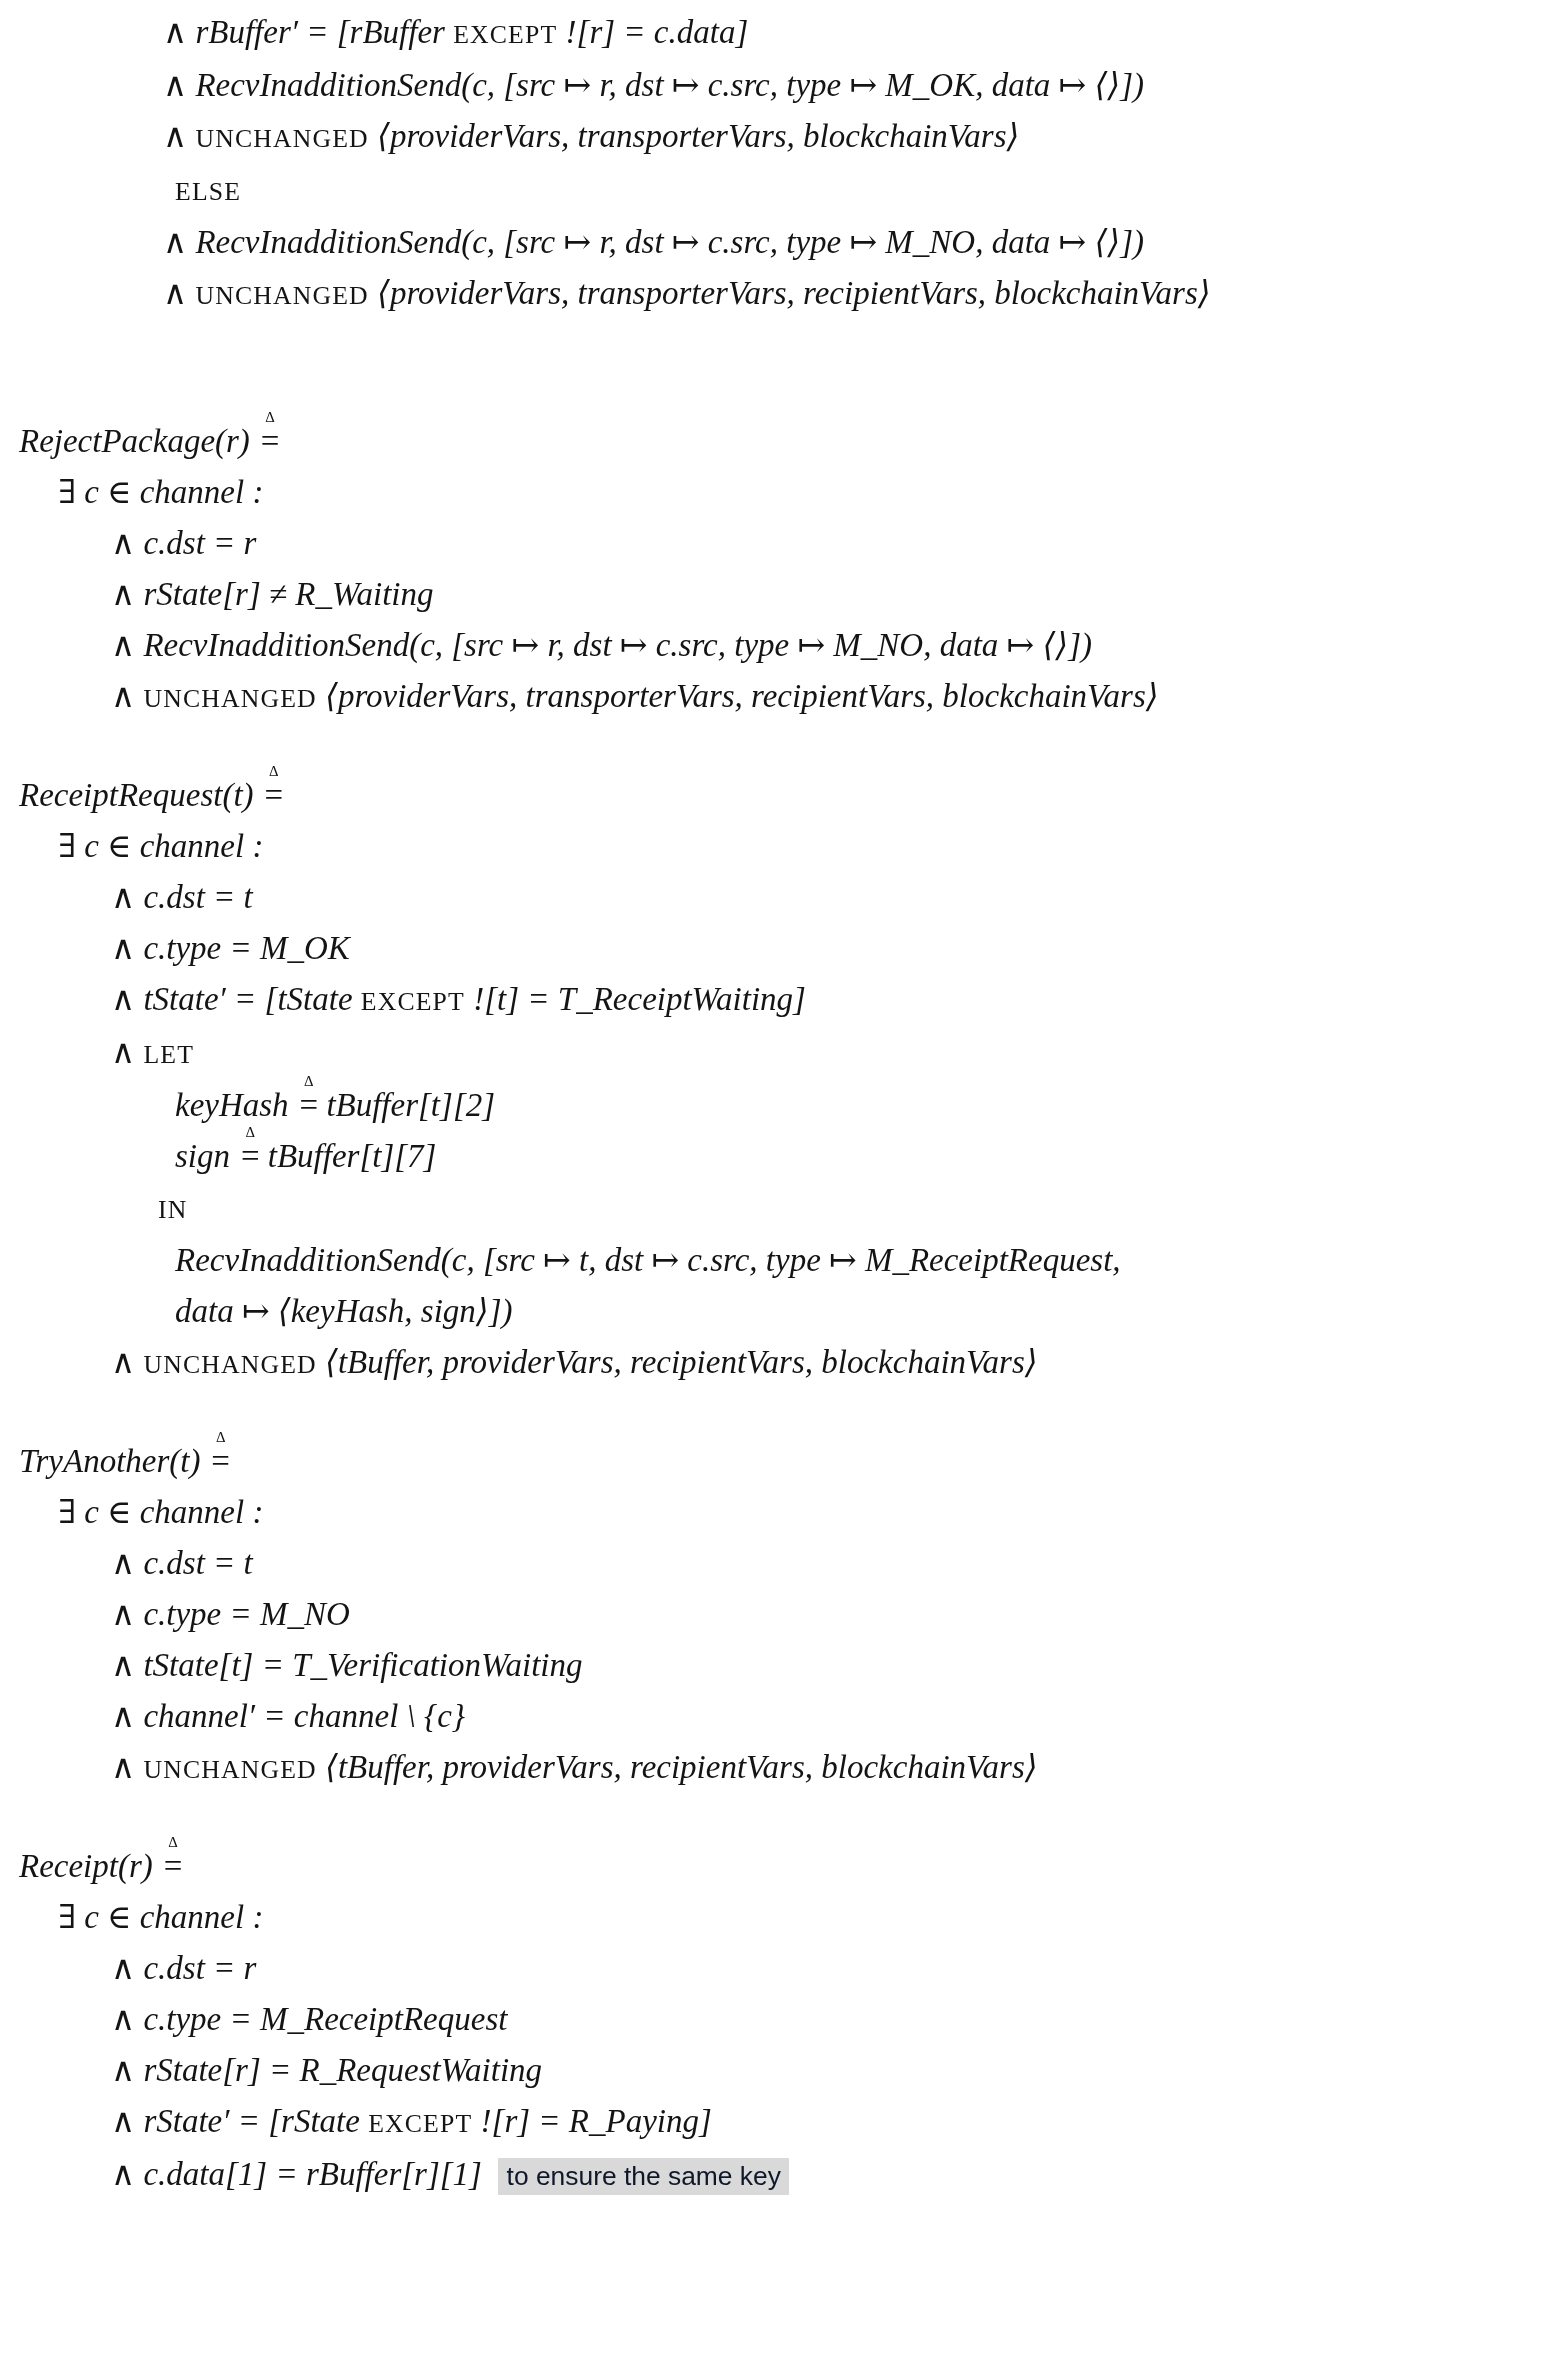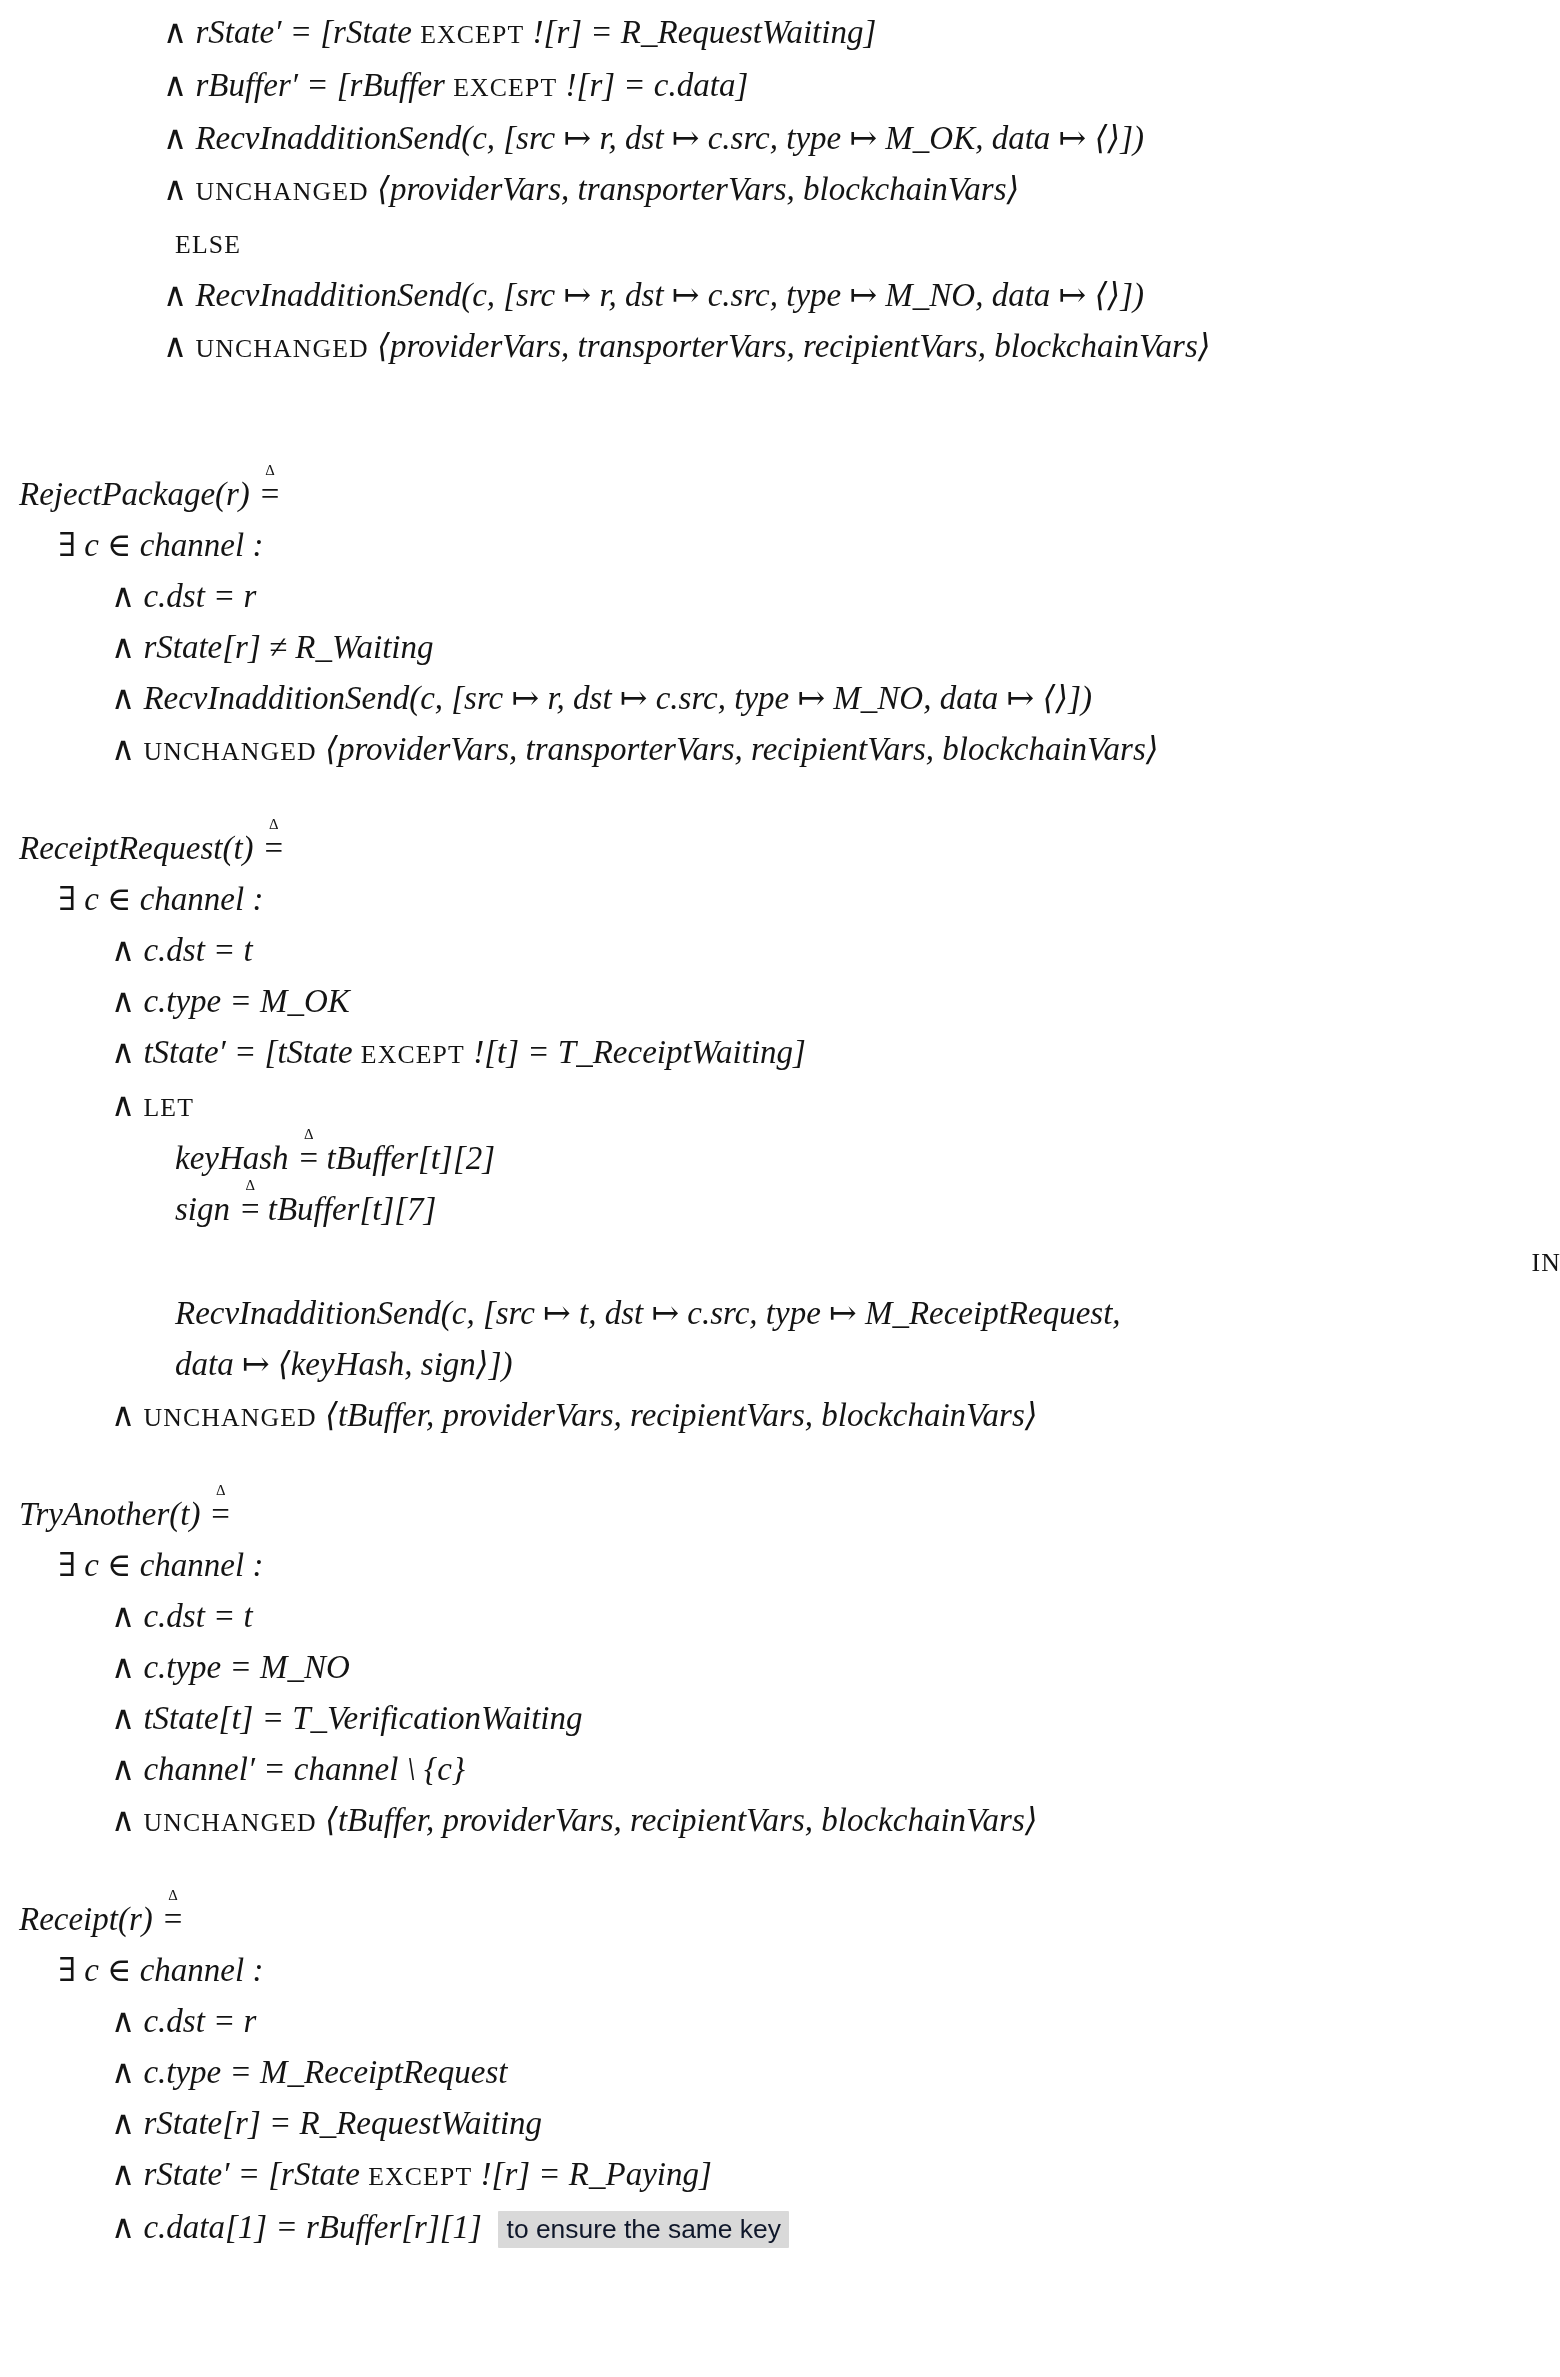--- a/index.html
+++ b/index.html
@@ -44,41 +44,40 @@
     top:-0.38em;
     transform:translateX(-50%);
     font-size:0.45em;
     line-height:1;
   }
   .defeq .e{display:inline;}
   
   .i0{padding-left:19px;}
   .i1{padding-left:58px;}
   .i2{padding-left:111px;}
-  .i3{padding-left:158px;text-align:right;}
+  .i3{padding-left:158px;}
   .i4{padding-left:163px;}
   .i5{padding-left:175px;}
   .note{
     font-family:"Liberation Sans","DejaVu Sans",sans-serif;
     font-style:normal;
     font-size:0.8em;
     background:var(--annotation-bg);
     color:#0f172a;
     padding:2.9px 8.6px 4.3px 8.6px;
     margin-left:16px;
     border-radius:1px;
   }
 </style>
 </head>
 <body>
 
 <div class="page">
   <div>
       <section class="block">
-        <div class="line i4"><span class="mtext">∧ rState′ = [rState </span><span class="kw">EXCEPT</span><span class="mtext"> ![r] = R_RequestWaiting]</span></div>
         <div class="line i4"><span class="mtext">∧ rBuffer′ = [rBuffer </span><span class="kw">EXCEPT</span><span class="mtext"> ![r] = c.data]</span></div>
         <div class="line i4"><span class="mtext">∧ RecvInadditionSend(c, [src ↦ r, dst ↦ c.src, type ↦ M_OK, data ↦ ⟨⟩])</span></div>
         <div class="line i4"><span class="mtext">∧ </span><span class="kw">UNCHANGED</span><span class="mtext"> ⟨providerVars, transporterVars, blockchainVars⟩</span></div>
         <div class="line i5"><span class="kw">ELSE</span></div>
         <div class="line i4"><span class="mtext">∧ RecvInadditionSend(c, [src ↦ r, dst ↦ c.src, type ↦ M_NO, data ↦ ⟨⟩])</span></div>
         <div class="line i4"><span class="mtext">∧ </span><span class="kw">UNCHANGED</span><span class="mtext"> ⟨providerVars, transporterVars, recipientVars, blockchainVars⟩</span></div>
       </section>
       <section class="block gap-large">
         <div class="line i0"><span class="mtext">RejectPackage(r) </span><span class="defeq"><span class="d">Δ</span><span class="e">=</span></span></div>
         <div class="line i1"><span class="mtext">∃ c ∈ channel :</span></div>

